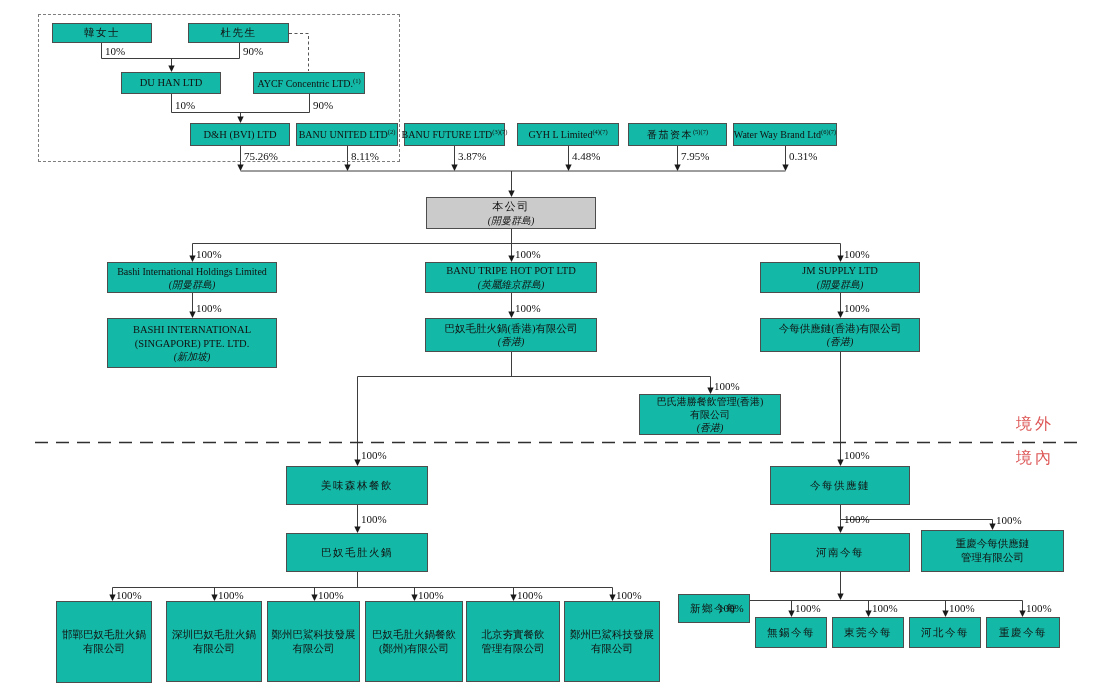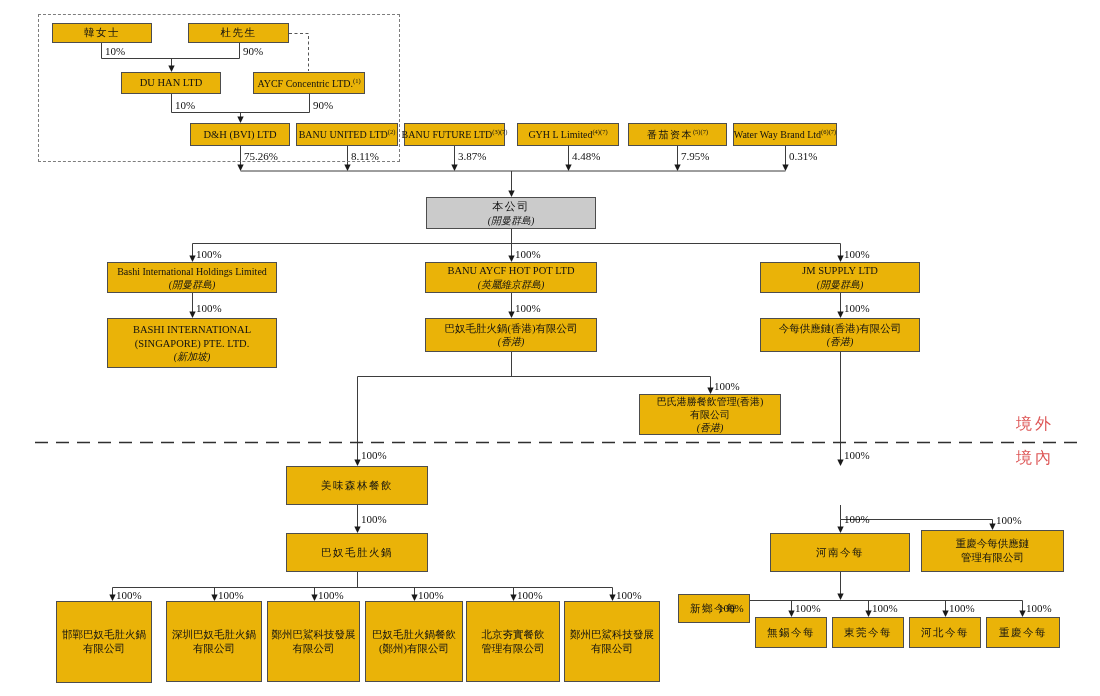--- a/index.html
+++ b/index.html
@@ -1,21 +1,21 @@
 <!DOCTYPE html>
 <html><head>
 <meta charset="utf-8">
 <style>
   *{box-sizing:border-box;margin:0;padding:0}
   html,body{background:#fff}
   body{font-family:"Liberation Serif","DejaVu Serif",serif;color:#111}
   #stage{position:relative;width:1100px;height:696px;background:#fff;overflow:hidden}
   #wires{position:absolute;left:0;top:0;z-index:0}
   .dashed-group{position:absolute;left:38px;top:14px;width:362px;height:148px;border:1px dashed #7d7d7d;z-index:0}
-  .node{position:absolute;background:#eab308;border:1px solid #4d4d4d;display:flex;flex-direction:column;align-items:center;justify-content:center;text-align:center;font-size:10.5px;line-height:1.3;z-index:2}
+  .node{position:absolute;background:#14b8a6;border:1px solid #4d4d4d;display:flex;flex-direction:column;align-items:center;justify-content:center;text-align:center;font-size:10.5px;line-height:1.3;z-index:2}
   .node .line{white-space:nowrap}
   .node .place{font-style:italic;font-size:10px}
   .node.company{background:#cbcbcb}
   .sp{letter-spacing:1.5px}
   sup{font-size:6.5px;line-height:0;vertical-align:super}
   .pct{position:absolute;font-size:11px;z-index:2;white-space:nowrap}
   .region{position:absolute;font-size:16px;letter-spacing:3px;z-index:2;white-space:nowrap}
 </style>
 </head>
 <body>
@@ -114,21 +114,21 @@
   <div class="node company" style="left:426px;top:197px;width:170px;height:32px;font-size:11px">
     <div class="line sp">本公司</div>
     <div class="line place">(開曼群島)</div>
   </div>
 
   <div class="node" style="left:107px;top:262px;width:170px;height:31px;font-size:10px">
     <div class="line">Bashi International Holdings Limited</div>
     <div class="line place">(開曼群島)</div>
   </div>
   <div class="node" style="left:425px;top:262px;width:172px;height:31px">
-    <div class="line">BANU AYCF HOT POT LTD</div>
+    <div class="line">BANU TRIPE HOT POT LTD</div>
     <div class="line place">(英屬維京群島)</div>
   </div>
   <div class="node" style="left:760px;top:262px;width:160px;height:31px">
     <div class="line">JM SUPPLY LTD</div>
     <div class="line place">(開曼群島)</div>
   </div>
 
   <div class="node" style="left:107px;top:318px;width:170px;height:50px">
     <div class="line">BASHI INTERNATIONAL</div>
     <div class="line">(SINGAPORE) PTE. LTD.</div>
@@ -149,20 +149,23 @@
     <div class="line place">(香港)</div>
   </div>
 
   <div class="node" style="left:286px;top:466px;width:142px;height:39px">
       <div class="line sp">美味森林餐飲</div>
     </div>
   <div class="node" style="left:286px;top:533px;width:142px;height:39px">
       <div class="line sp">巴奴毛肚火鍋</div>
     </div>
 
+  <div class="node" style="left:770px;top:466px;width:140px;height:39px">
+      <div class="line sp">今每供應鏈</div>
+    </div>
   <div class="node" style="left:770px;top:533px;width:140px;height:39px">
       <div class="line sp">河南今每</div>
     </div>
   <div class="node" style="left:921px;top:530px;width:143px;height:42px">
     <div class="line">重慶今每供應鏈</div>
     <div class="line">管理有限公司</div>
   </div>
 
   <div class="node" style="left:56px;top:601px;width:96px;height:82px">
       <div class="line">邯鄲巴奴毛肚火鍋</div>

